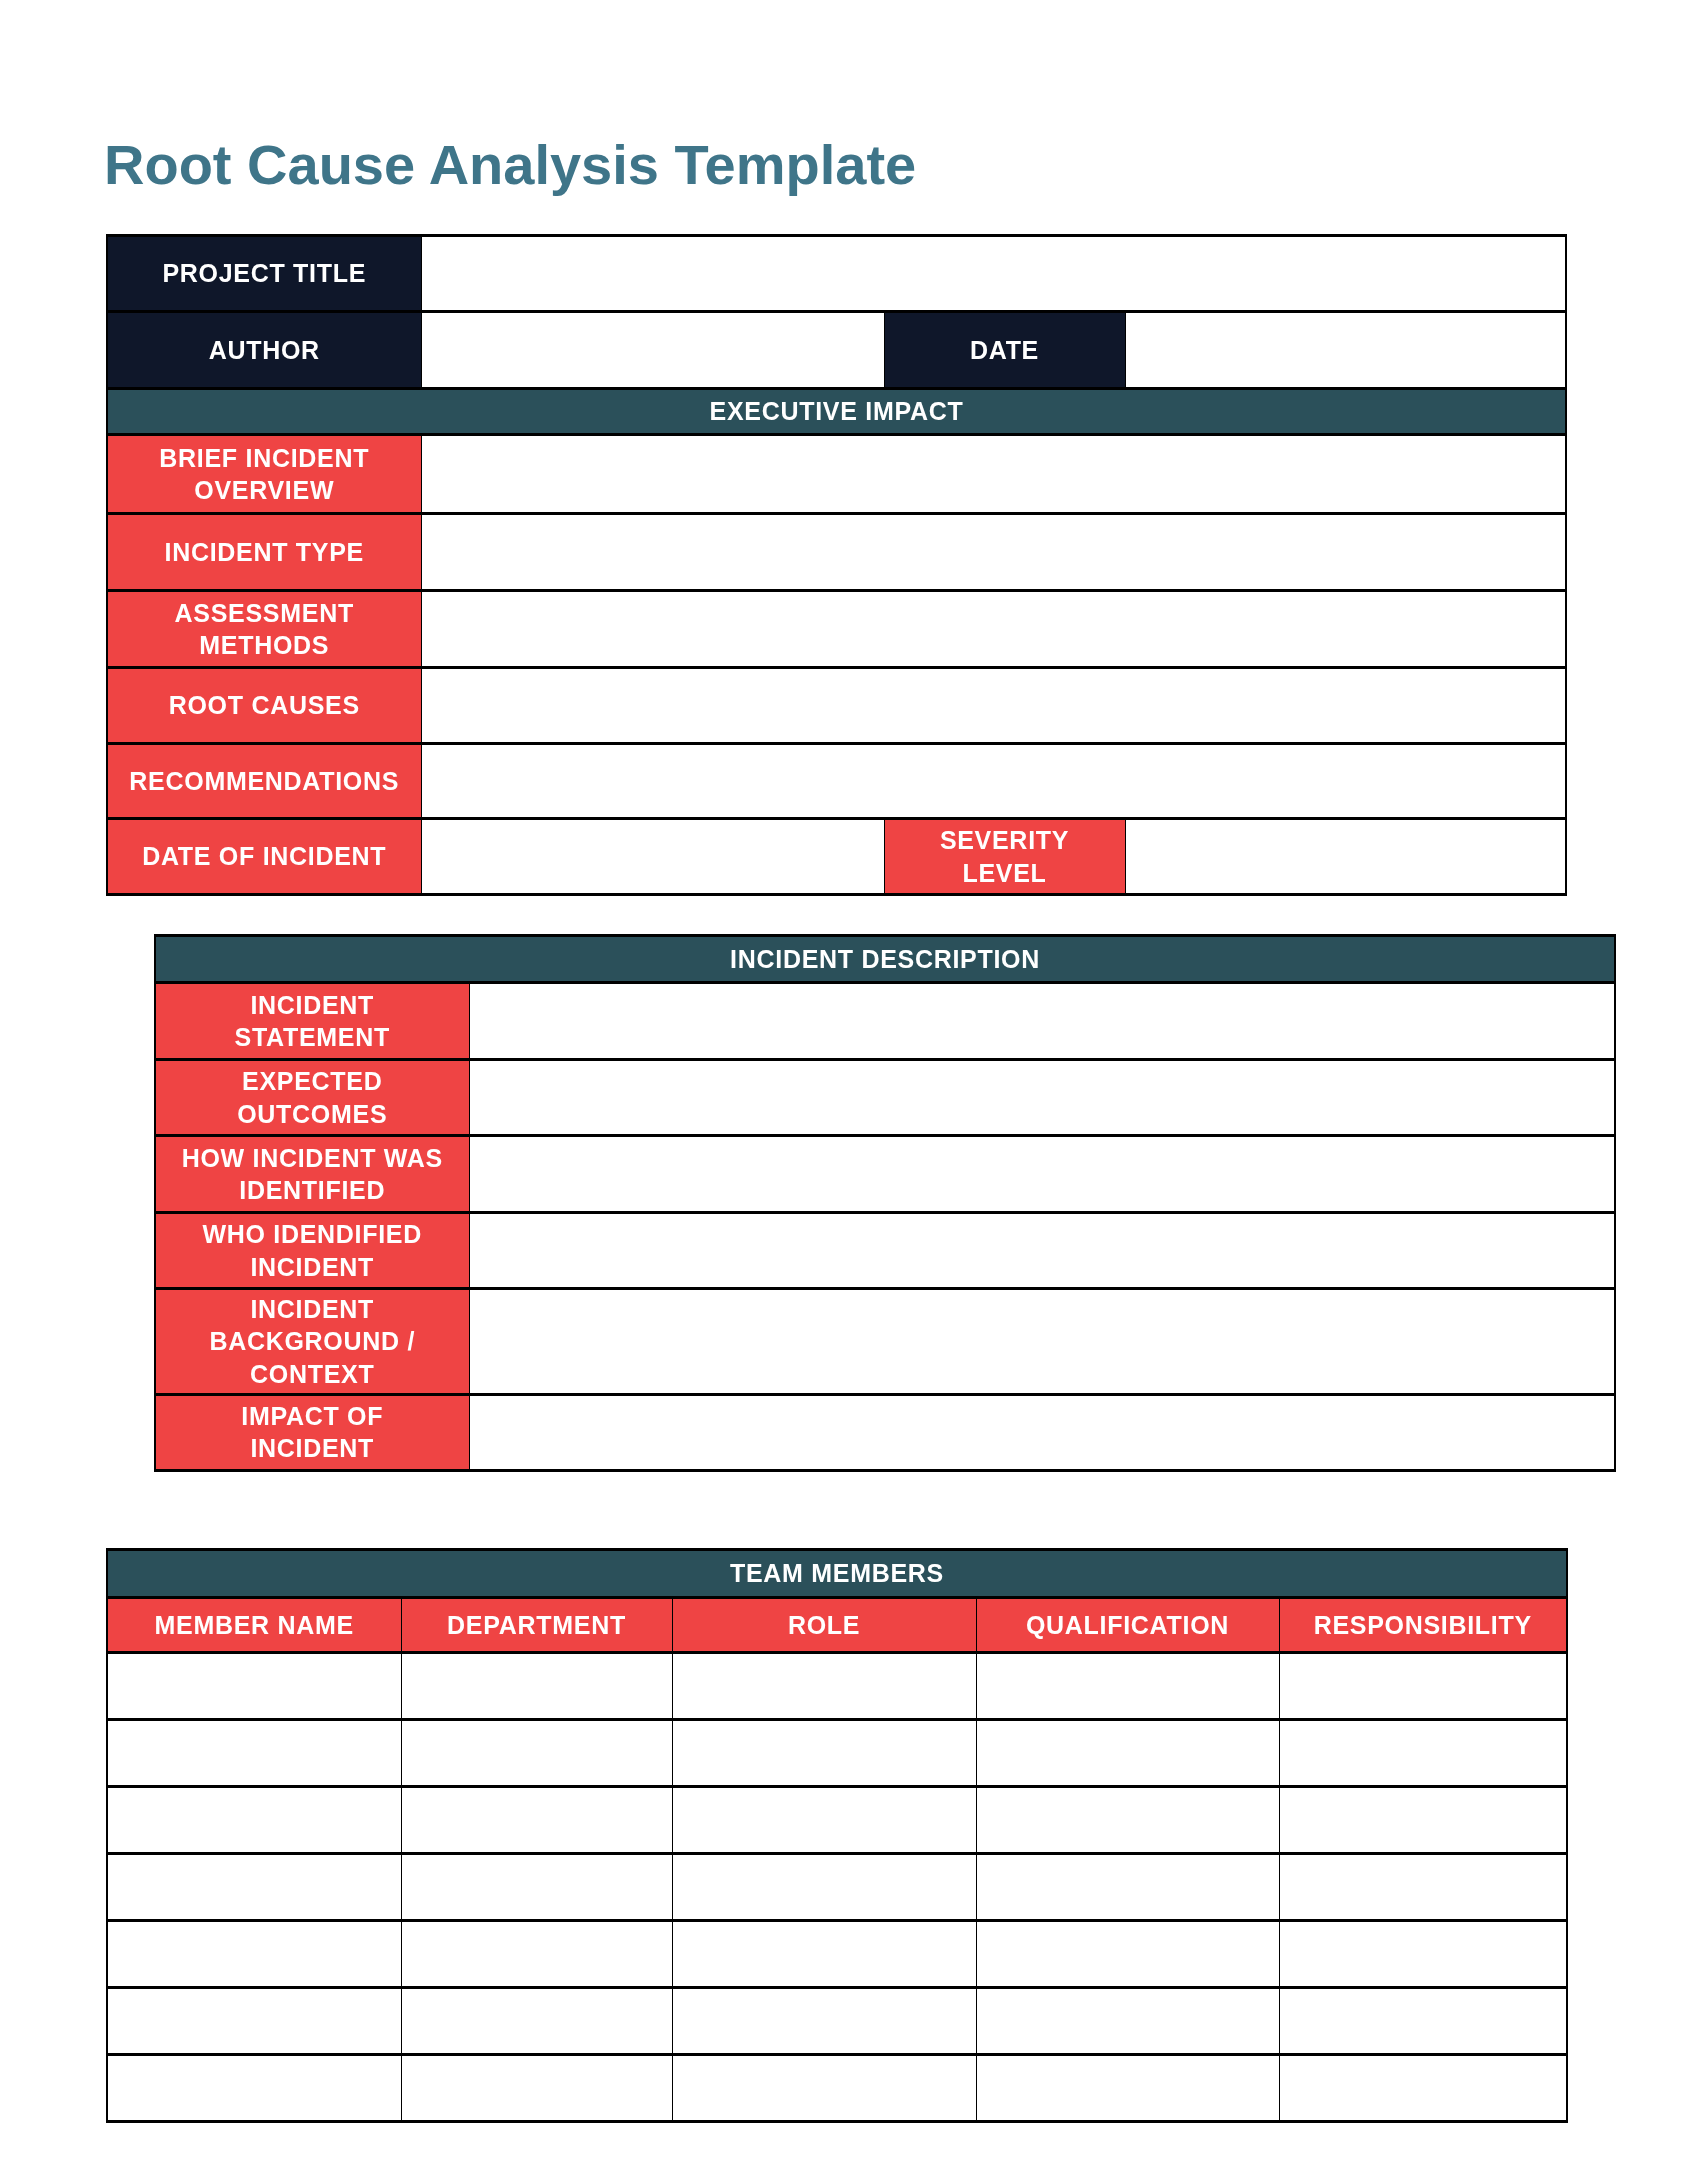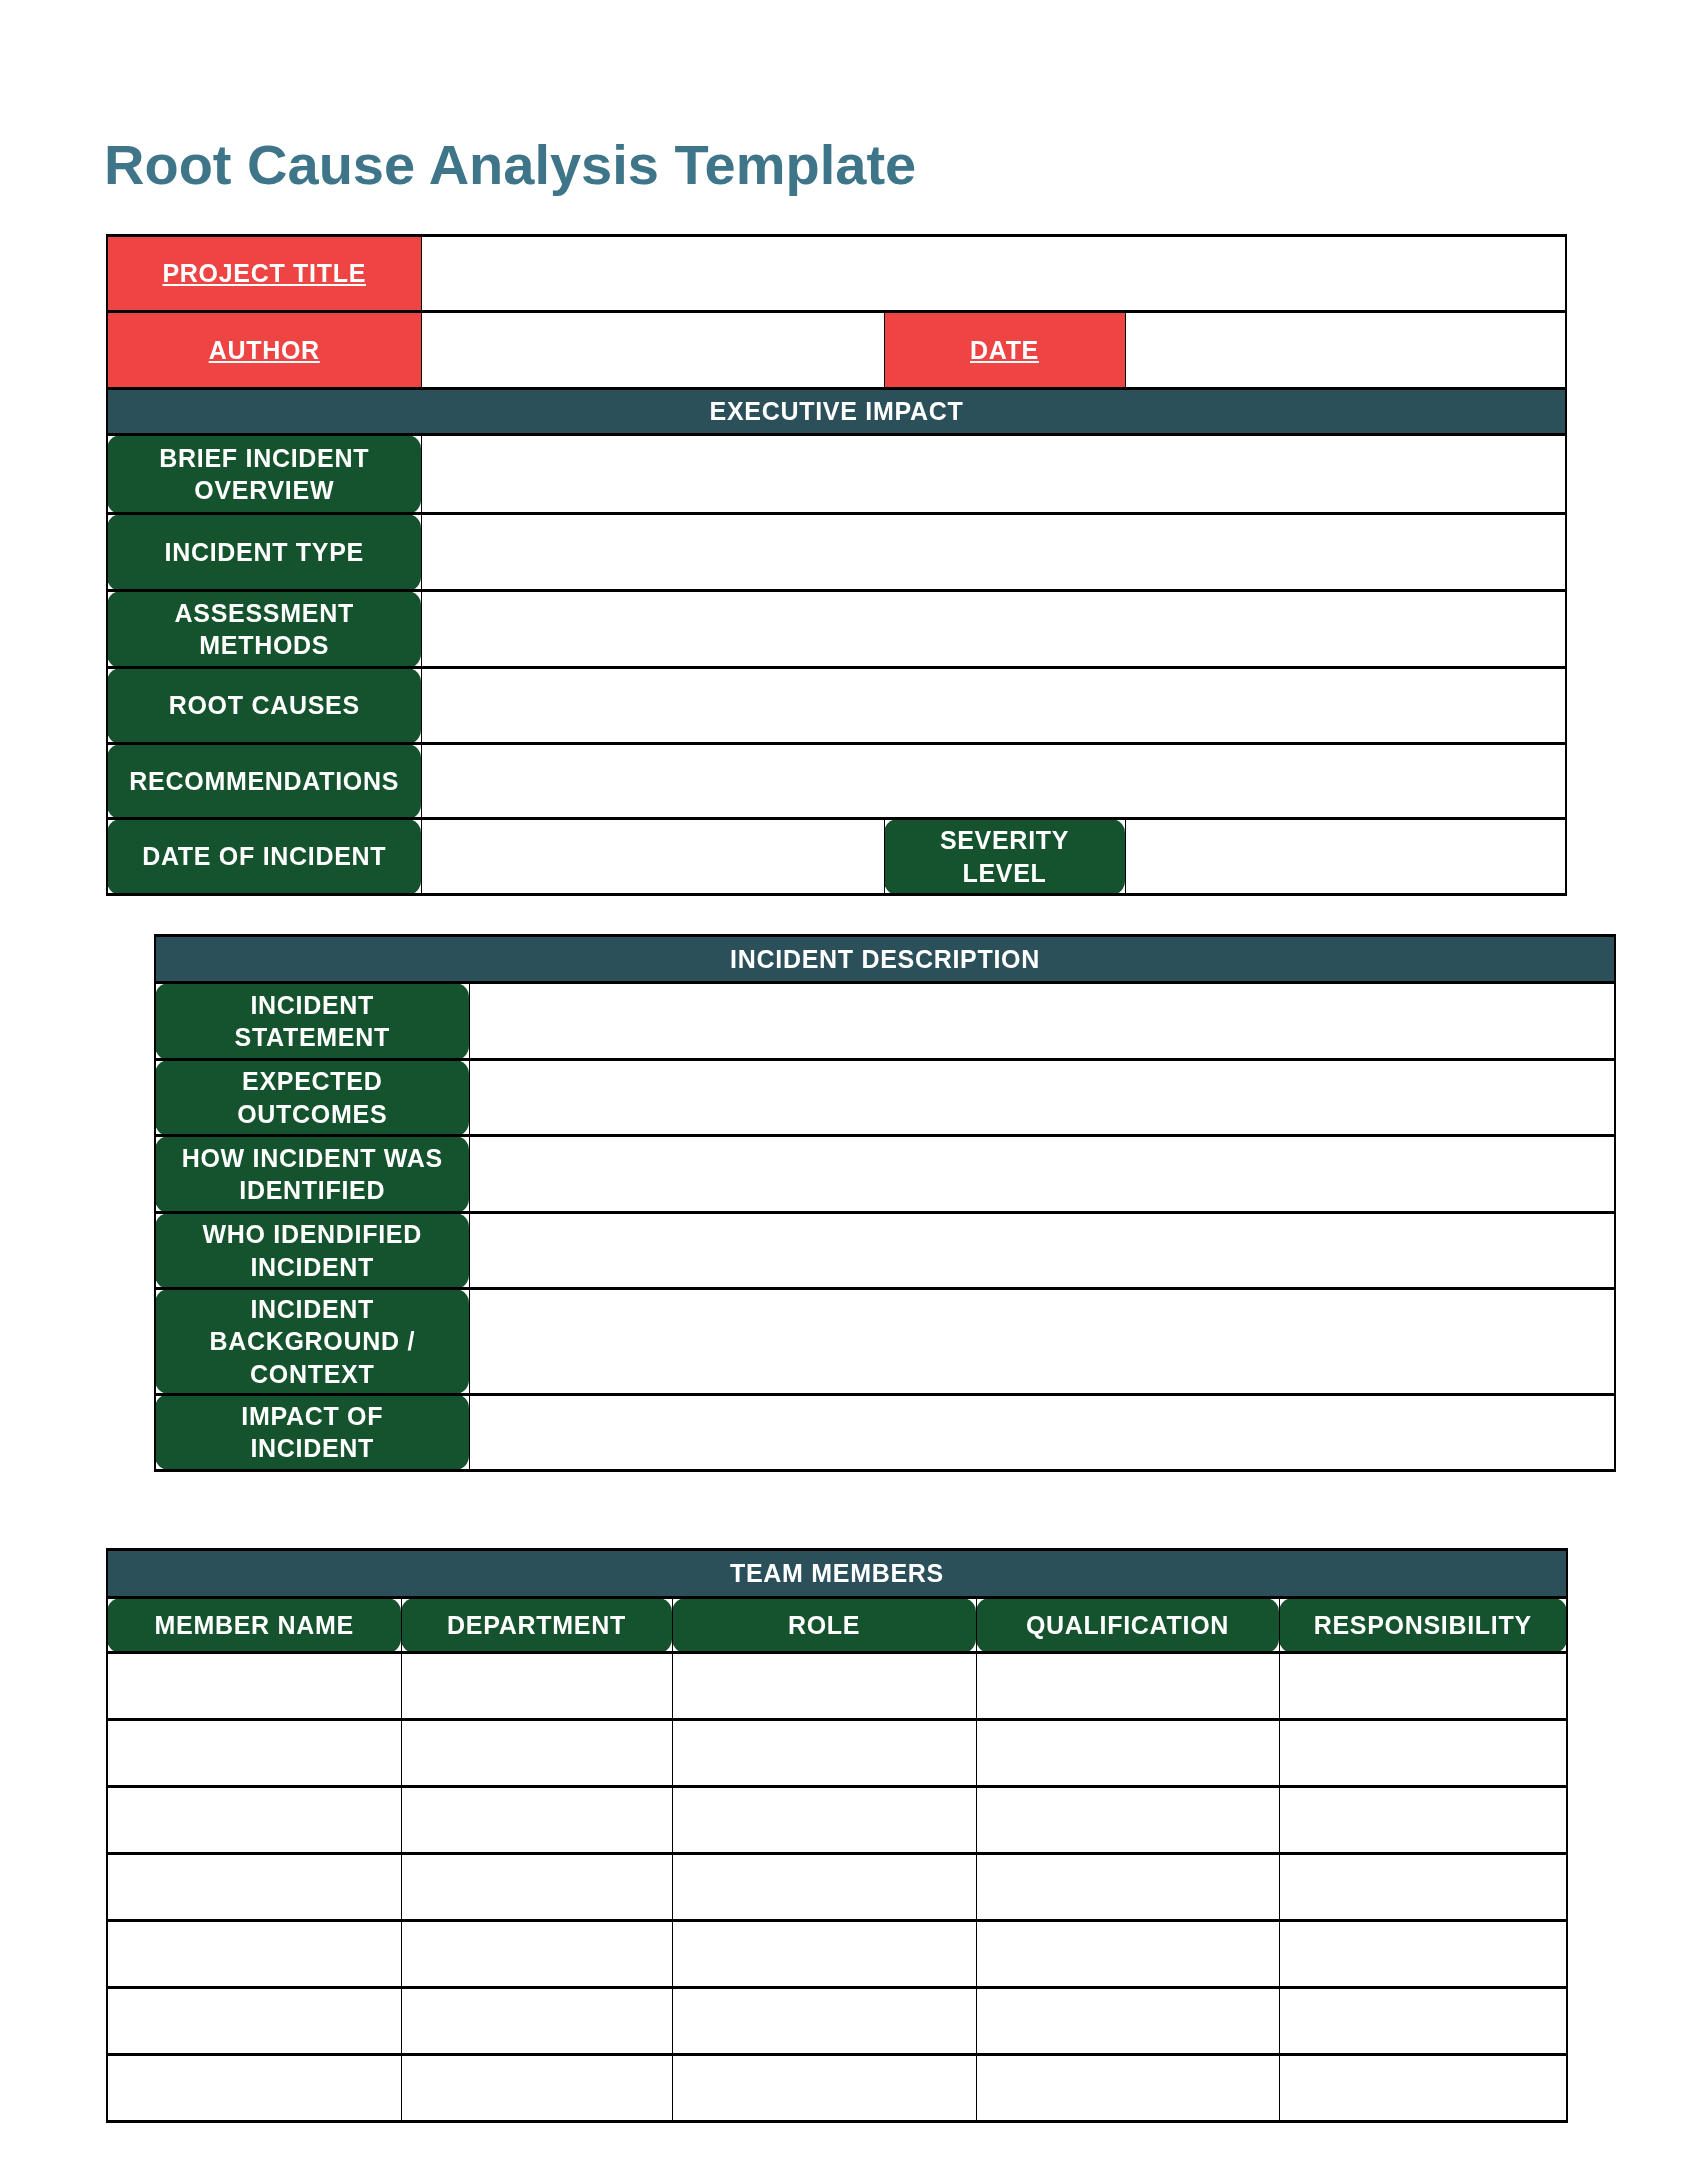--- a/index.html
+++ b/index.html
@@ -47,22 +47,22 @@
   }
   td.lbl {
     color: #ffffff;
     font-weight: bold;
     font-size: 25px;
     letter-spacing: 0.7px;
     text-align: center;
     line-height: 1.3;
     white-space: pre-line;
   }
-  td.dark   { background: #ef4444; text-decoration: underline; }
-  td.light  { background: #14532d; border-radius: 14px; }
+  td.dark   { background: #0f172a; }
+  td.light  { background: #ef4444; }
   td.banner {
     background: #2B505A;
     color: #ffffff;
     font-weight: bold;
     font-size: 25px;
     letter-spacing: 0.7px;
     text-align: center;
   }
   td.val {
     background: #ffffff;

